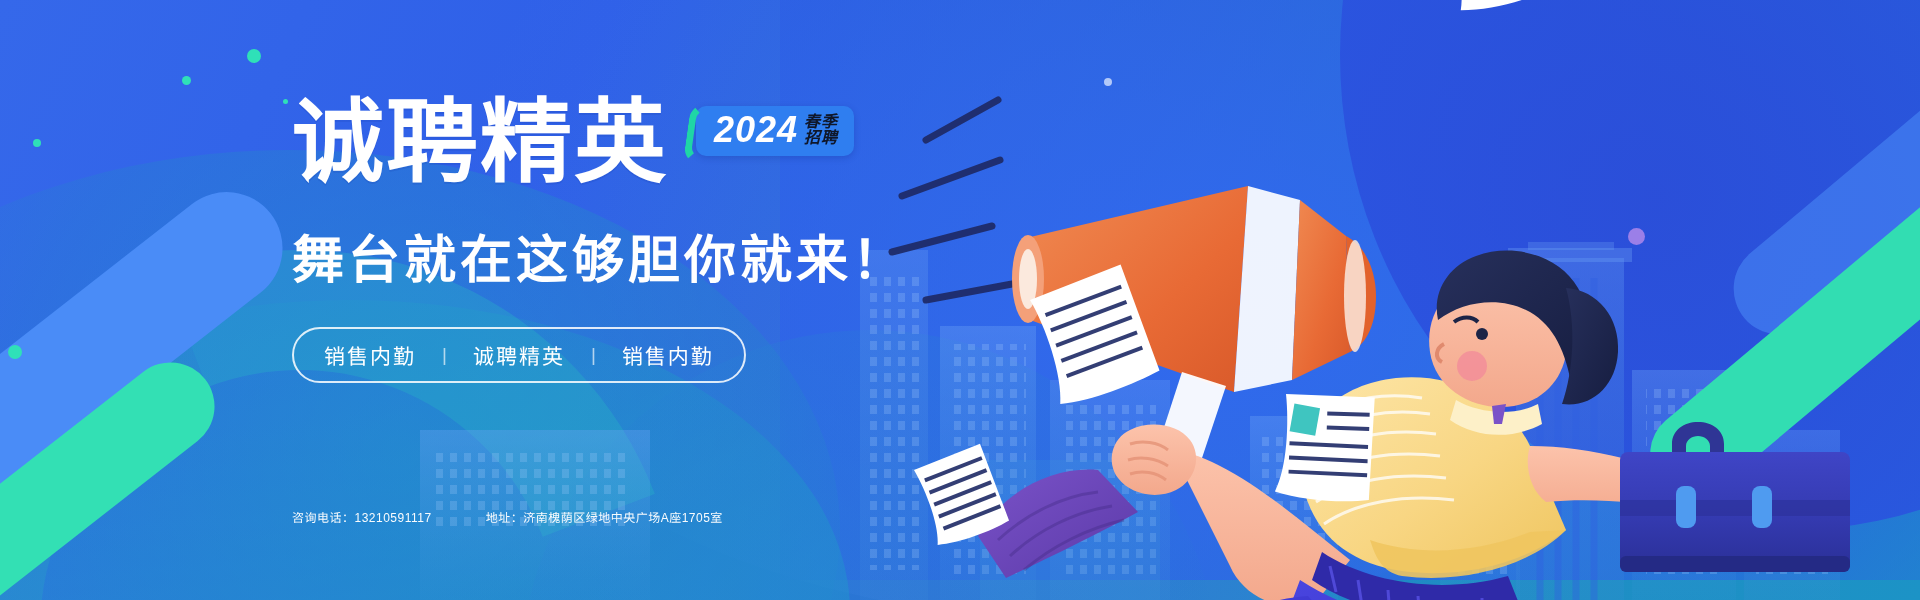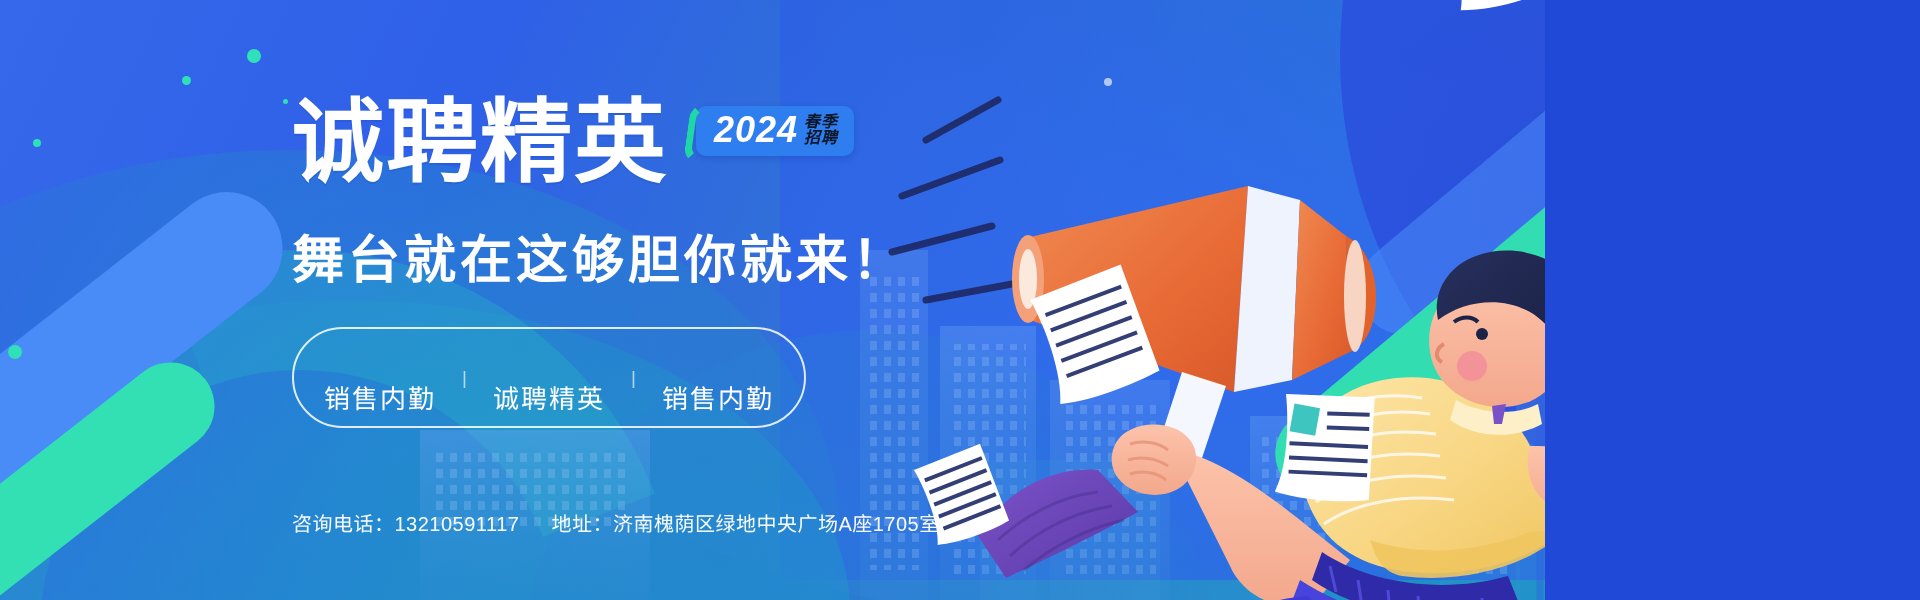--- a/index.html
+++ b/index.html
@@ -4,21 +4,21 @@
 <title>Recruitment Banner</title>
 <style>
   * { margin:0; padding:0; box-sizing:border-box; }
   html,body { background:#1f49d6; }
   body {
     font-family:"Liberation Sans","DejaVu Sans",sans-serif;
     -webkit-font-smoothing:antialiased;
   }
   .banner {
     position:relative;
-    width:1545px; height:600px;
+    width:1920px; height:600px;
     overflow:hidden;
     background:linear-gradient(115deg,#3568ea 0%,#2f60e8 28%,#2a6fd0 55%,#1f8cc4 78%,#1c93c6 100%);
   }
 
   
   .bg-layer { position:absolute; pointer-events:none; }
 
   .wash-topright {
     left:780px; top:-320px; width:1500px; height:900px;
     background:radial-gradient(ellipse at 30% 70%, rgba(49,104,240,.95) 0%, rgba(43,92,230,.55) 45%, rgba(40,90,225,0) 72%);
@@ -140,31 +140,31 @@
   }
 
   .pill {
     margin-top:34px;
     display:inline-flex; align-items:center;
     border:2px solid rgba(255,255,255,.85);
     border-radius:999px;
     padding:11px 30px;
   }
   .pill .job {
-    font-size:26px; color:#ffffff; letter-spacing:2px; font-weight:400;margin-top:38px;
+    font-size:21px; color:#ffffff; letter-spacing:2px; font-weight:400;
   }
   .pill .sep {
     color:rgba(255,255,255,.65);
     padding:0 26px; font-size:19px;
   }
 
   .contact {
     position:absolute; left:292px; top:508px;
-    display:flex; gap:32px;
-    font-size:20px; color:#ffffff; letter-spacing:.5px; opacity:.97;
+    display:flex; gap:54px;
+    font-size:12px; color:#ffffff; letter-spacing:.5px; opacity:.97;
   }
   .contact span { white-space:nowrap; }
 
   
   .illo { position:absolute; left:830px; top:0; width:1090px; height:600px; }
 </style>
 </head>
 <body>
 
 <div class="banner">

